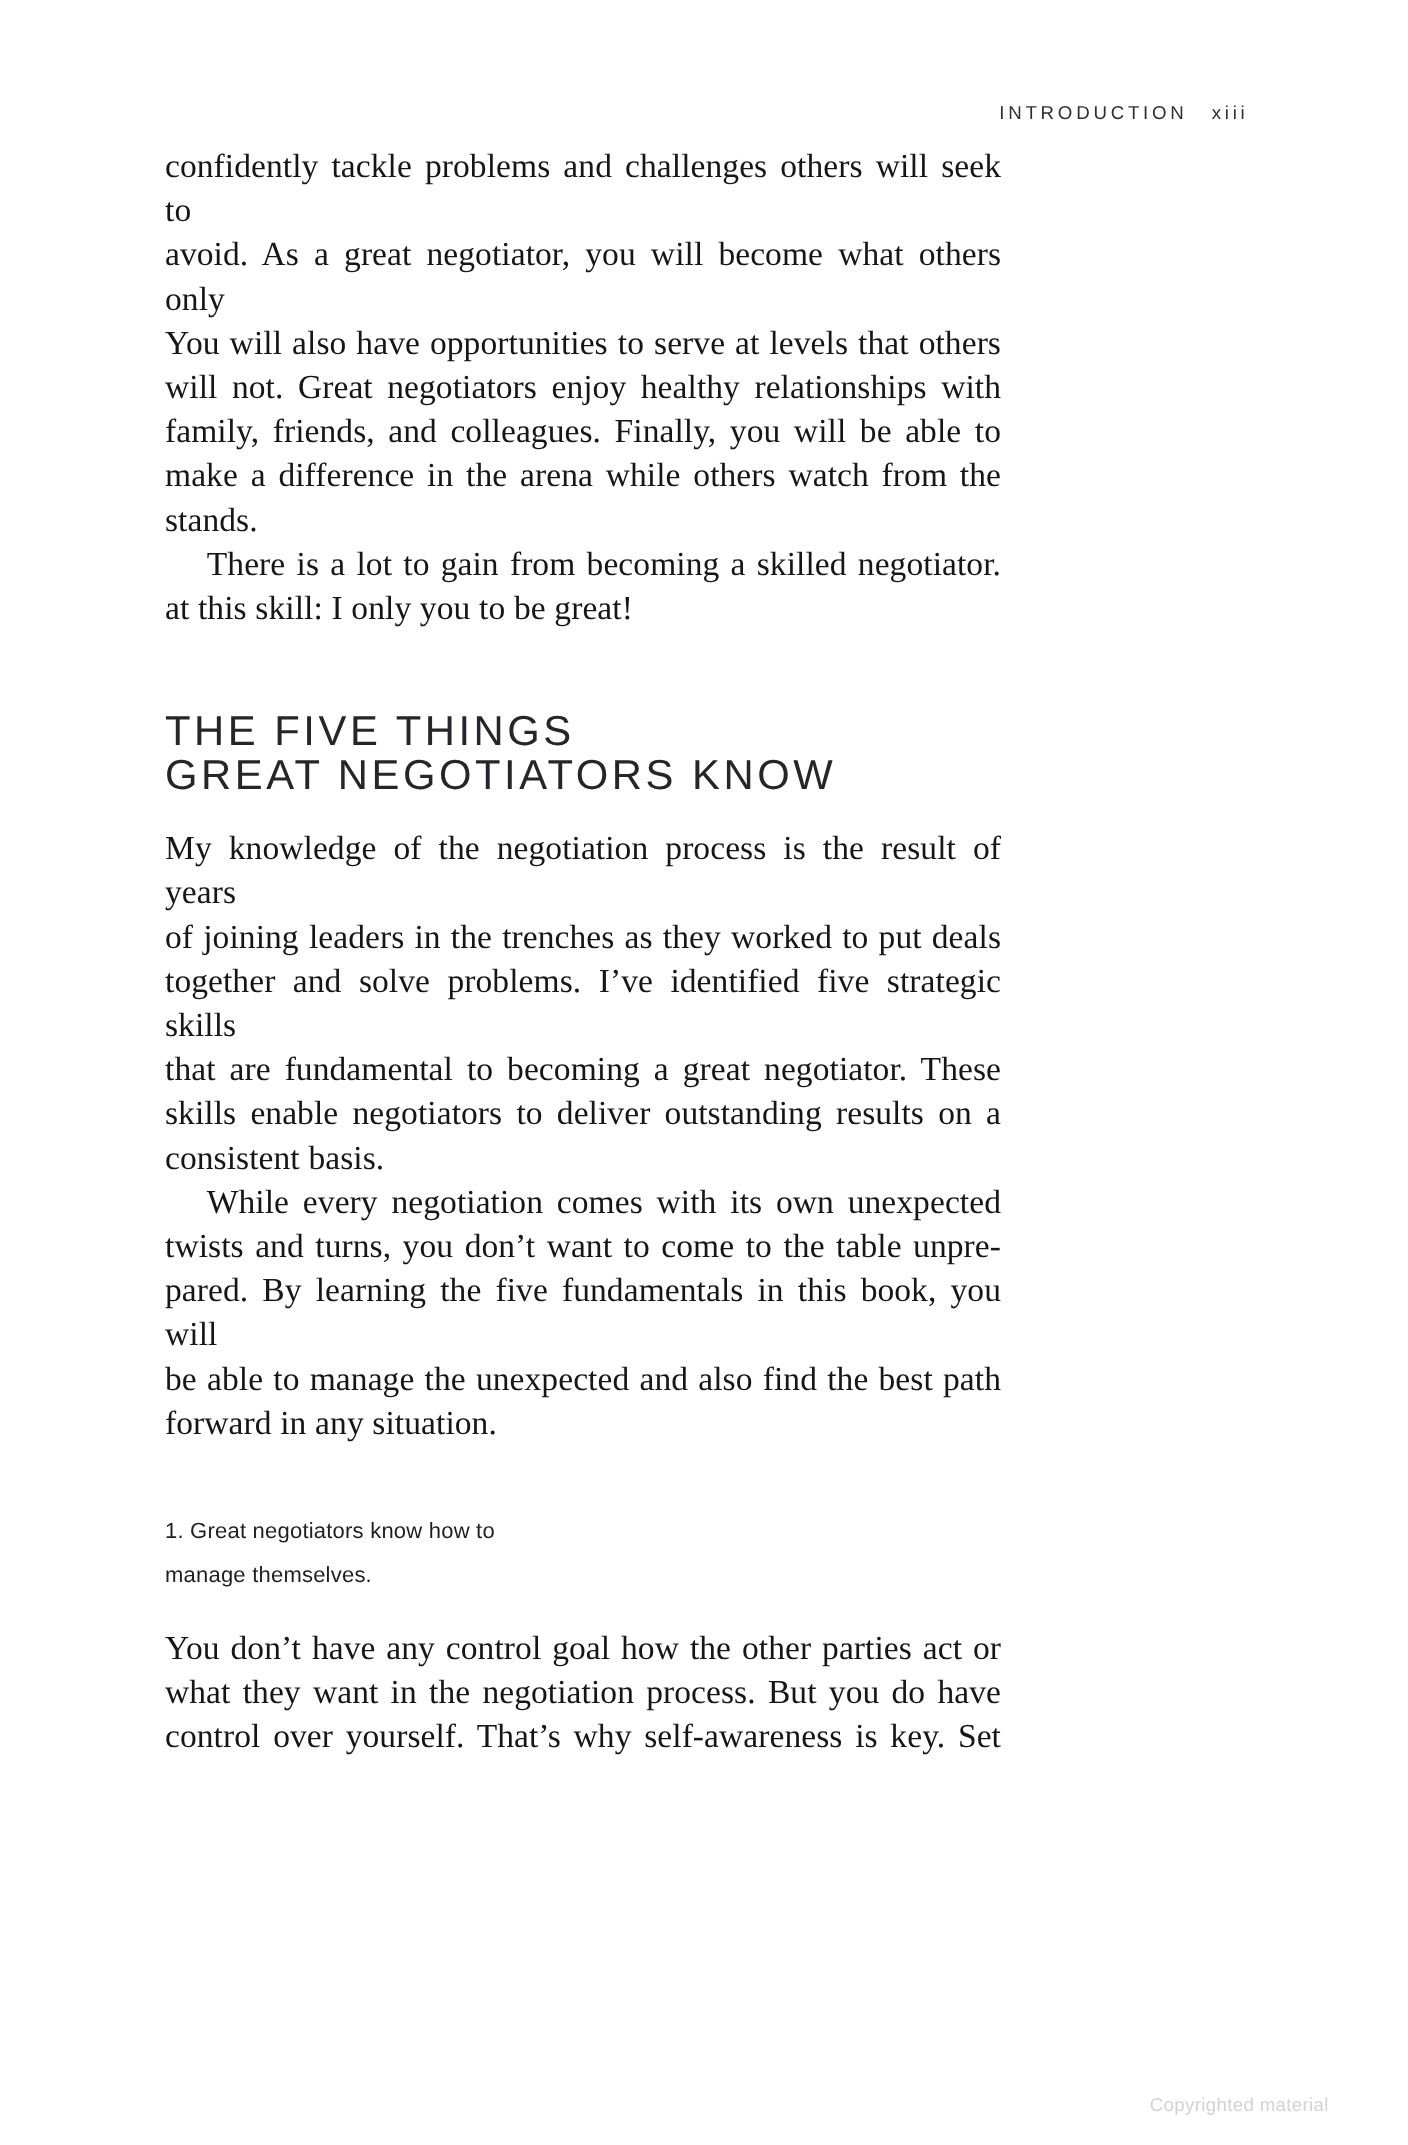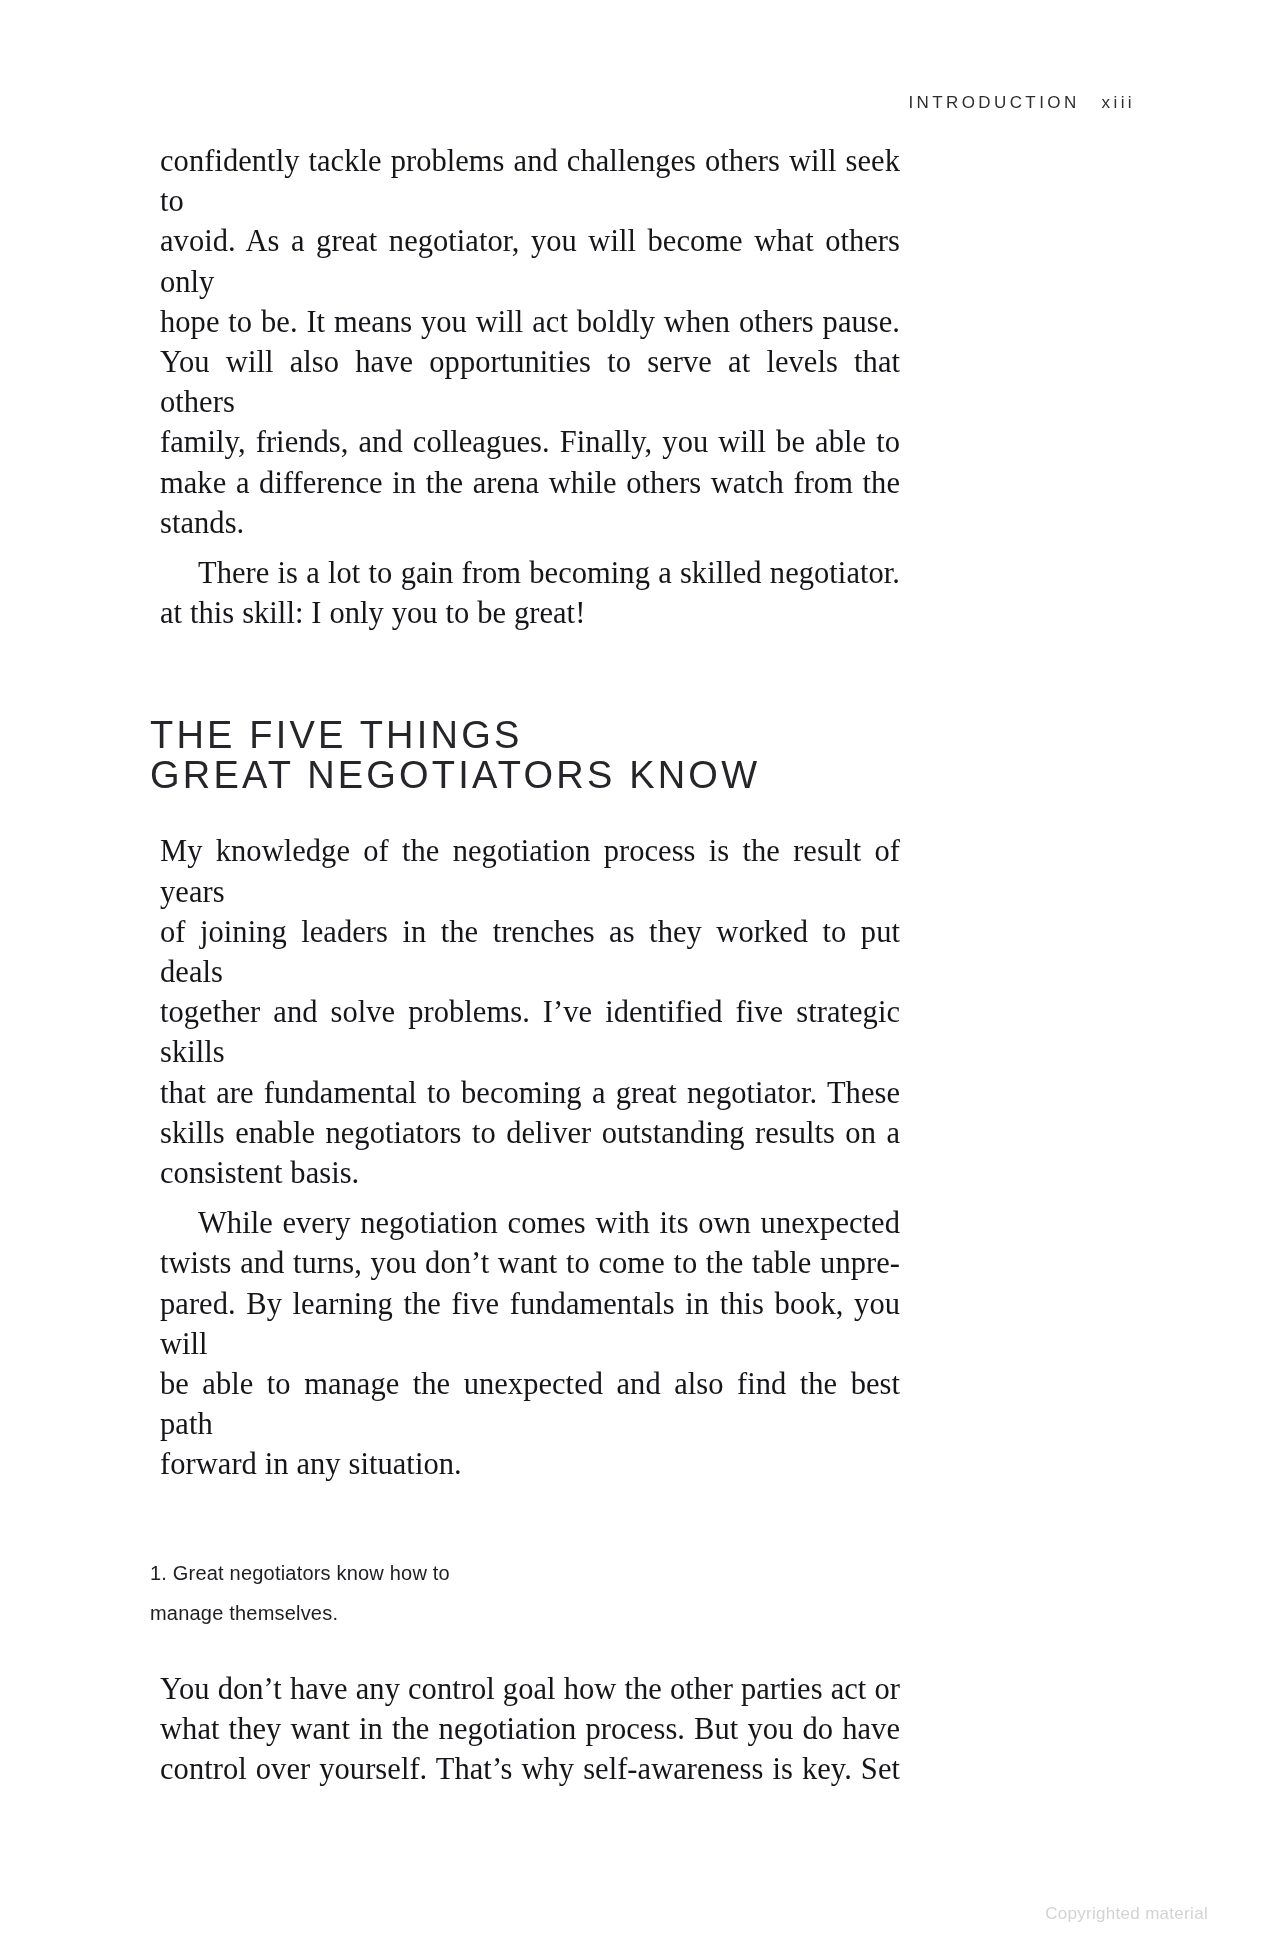--- a/index.html
+++ b/index.html
@@ -43,21 +43,21 @@
 
   
   .text-column {
     position: absolute;
     left: 150px;
     top: 131px;
     width: 760px;
   }
 
   p.body {
-    margin: 10px;
+    margin: 0;
     font-size: 30.5px;
     line-height: 40.2px;
     color: #15151a;
     text-align: justify;
     text-align-last: left;
     letter-spacing: 0.05px;
     word-spacing: 0.2px;
   }
 
   
@@ -129,22 +129,22 @@
 
   <div class="running-head">
     <span>INTRODUCTION</span><span class="rh-gap"></span><span class="rh-folio">xiii</span>
   </div>
 
   <div class="text-column">
 
     <p class="body">
       <span class="ln j">confidently tackle problems and challenges others will seek to</span>
       <span class="ln j">avoid. As a great negotiator, you will become what others only</span>
-      <span class="ln j">hope to be. It means you will act boldly when others pause.</span>
       <span class="ln j">You will also have opportunities to serve at levels that others</span>
+      <span class="ln j">will not. Great negotiators enjoy healthy relationships with</span>
       <span class="ln j">family, friends, and colleagues. Finally, you will be able to</span>
       <span class="ln j">make a difference in the arena while others watch from the</span>
       <span class="ln">stands.</span>
     </p>
 
     <p class="body">
       <span class="ln j ind">There is a lot to gain from becoming a skilled negotiator.</span>
       <span class="ln">at this skill: I only you to be great!</span>
     </p>
 

